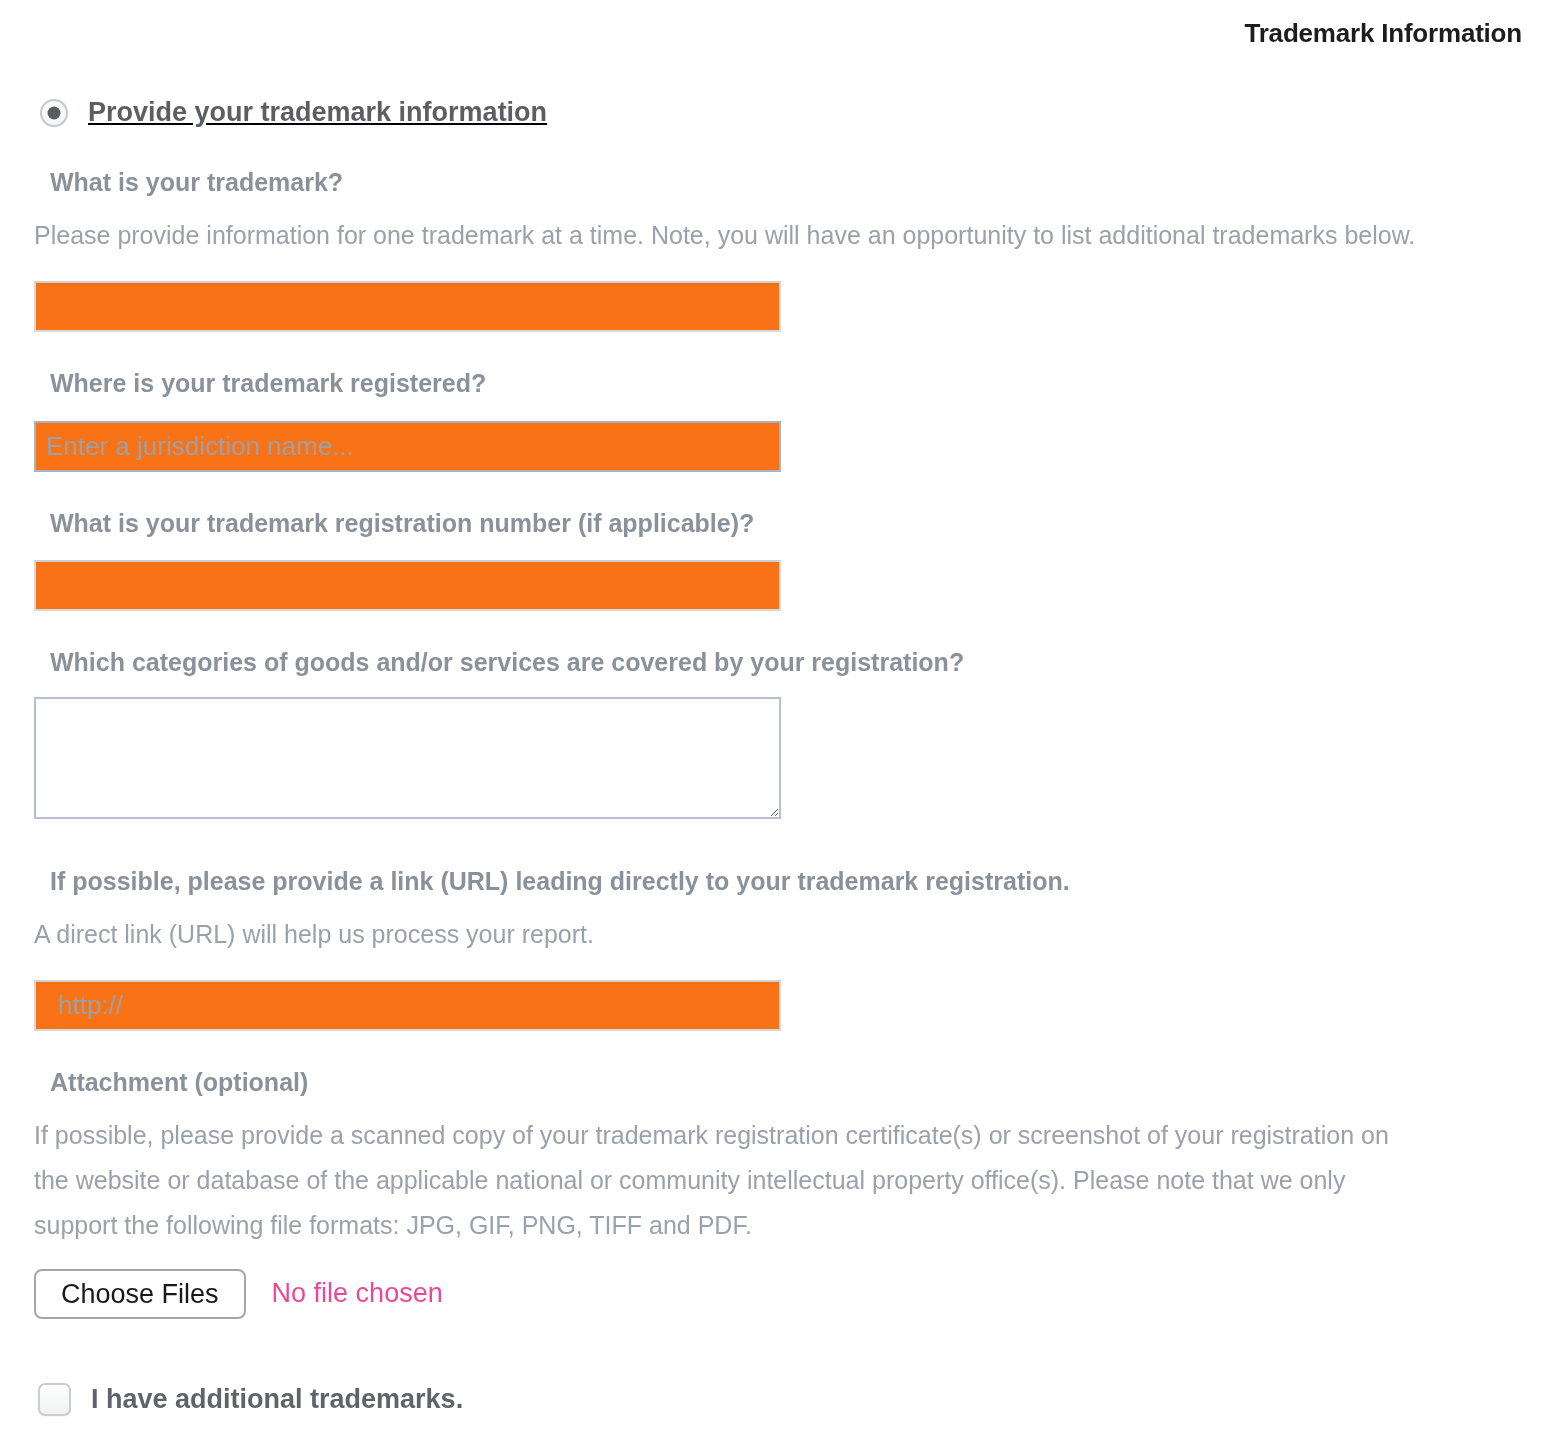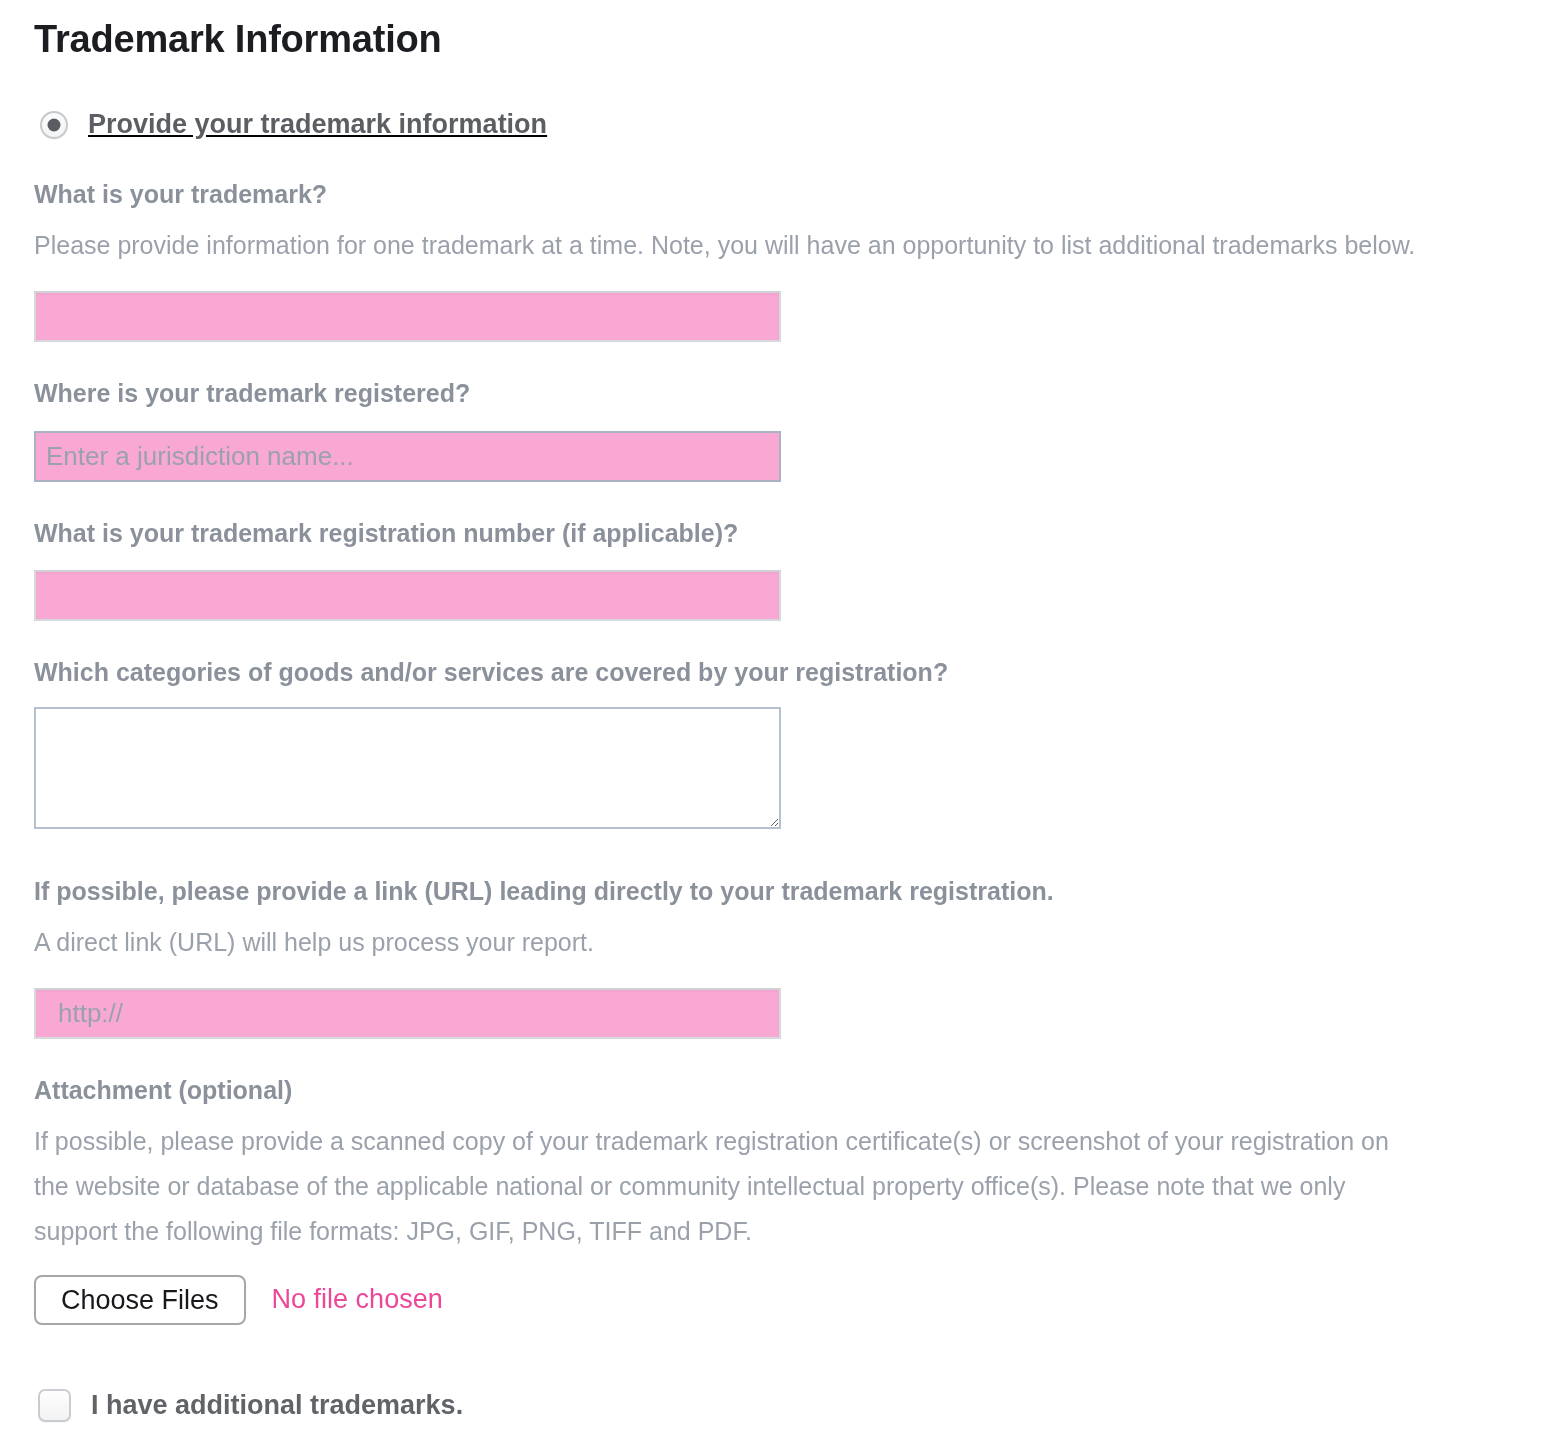--- a/index.html
+++ b/index.html
@@ -10,25 +10,26 @@
   }
   body {
     width: 1556px;
     height: 1436px;
     overflow: hidden;
     box-sizing: border-box;
     padding: 16px 34px 0 34px;
   }
 
   .page-title {
-    font-size: 38px;
+    font-size: 26px;
     font-weight: bold;
     color: #1b1d20;
     margin: 2px 0 0 0;
     letter-spacing: -0.2px;
+    text-align: right;
   }
 
   
   .radio-row {
     margin-top: 48px;
     margin-left: 6px;
     display: flex;
     align-items: center;
     gap: 20px;
     text-decoration: underline;
@@ -65,40 +66,40 @@
   
   .field { margin-top: 37px; }
   .field.first { margin-top: 40px; }
   .field.url-field { margin-top: 48px; }
 
   .field-label {
     font-size: 25px;
     font-weight: bold;
     color: #8a919b;
     line-height: 1.15;
-    margin: 0;
+    margin: 16px;
   }
   .help-text {
     font-size: 25px;
     color: #9ba1ab;
     line-height: 45px;
     margin: 14px 0 0 0;
     max-width: 1385px;
   }
 
   .text-input {
     display: block;
     box-sizing: border-box;
     width: 747px;
     height: 51px;
     margin-top: 23px;
     border: 2px solid #d7d9dd;
     border-top-color: #cfd1d5;
     box-shadow: inset 0 2px 2px rgba(0,0,0,0.03);
-    background: #f9a8d4;
+    background: #f97316;
     font-family: "Liberation Sans", sans-serif;
     font-size: 26px;
     color: #1c1e21;
     padding: 0 10px;
     outline: none;
   }
   .text-input::placeholder { color: #9aa1ab; opacity: 1; }
   .input-blue {
     border: 2px solid #a9b3c3;
     box-shadow: none;

